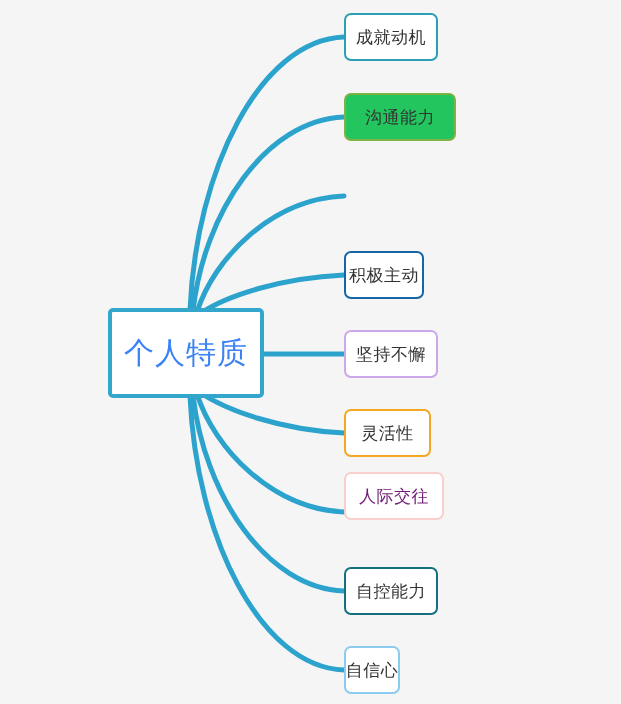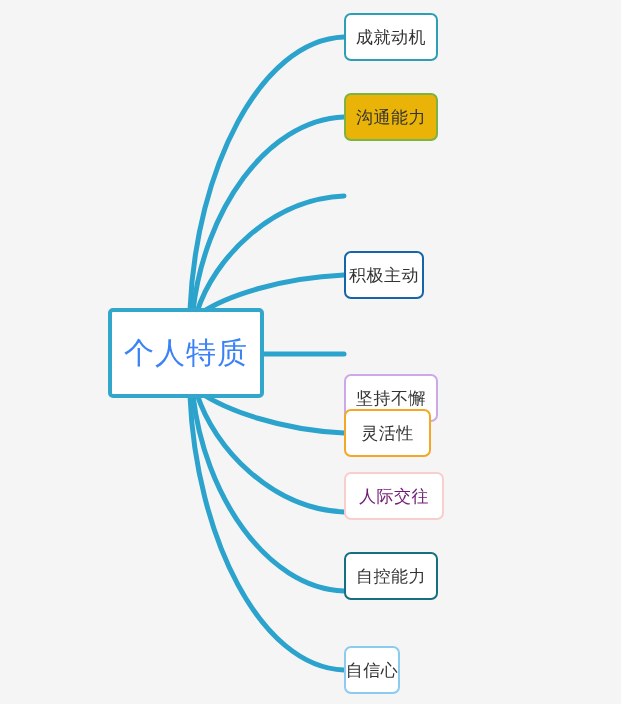--- a/index.html
+++ b/index.html
@@ -68,34 +68,34 @@
       <path d="M 190 396 C 196 536 260 667 344 670" fill="none" stroke="#2ba3cd" stroke-width="5" stroke-linecap="round"></path>
     </svg>
 
   <div class="node central" id="central-node" style="left: 108px; top: 308px; width: 156px; height: 90px; border-color: rgb(51, 166, 204); background: rgb(255, 255, 255); color: #3b82f6;">
     <span>个人特质</span>
   </div>
 
 <div class="node branch" style="left: 344px; top: 13px; width: 94px; height: 48px; border-color: rgb(44, 159, 181); background: rgb(255, 255, 255); color: rgb(51, 51, 51);">
       <span>成就动机</span>
     </div>
-    <div class="node branch" style="left: 344px; top: 93px; width: 94px; height: 48px; border-color: rgb(124, 179, 66); background: #eab308; color: rgb(51, 51, 51);">
+    <div class="node branch" style="left: 344px; top: 93px; width: 112px; height: 48px; border-color: rgb(124, 179, 66); background: #22c55e; color: rgb(51, 51, 51);">
       <span>沟通能力</span>
     </div>
     <div class="node branch" style="left: 344px; top: 251px; width: 80px; height: 48px; border-color: rgb(21, 101, 168); background: rgb(255, 255, 255); color: rgb(51, 51, 51);">
       <span>积极主动</span>
     </div>
-    <div class="node branch" style="left: 344px; top: 330px; width: 94px; height: 48px; border-color: rgb(205, 168, 232); background: rgb(255, 255, 255); color: rgb(51, 51, 51); margin-top: 44px;">
+    <div class="node branch" style="left: 344px; top: 330px; width: 94px; height: 48px; border-color: rgb(205, 168, 232); background: rgb(255, 255, 255); color: rgb(51, 51, 51);">
       <span>坚持不懈</span>
     </div>
     <div class="node branch" style="left: 344px; top: 409px; width: 87px; height: 48px; border-color: rgb(245, 166, 35); background: rgb(255, 255, 255); color: rgb(51, 51, 51);">
       <span>灵活性</span>
     </div>
     <div class="node branch" style="left: 344px; top: 472px; width: 100px; height: 48px; border-color: rgb(248, 207, 205); background: rgb(255, 255, 255); color: #701a75;">
       <span>人际交往</span>
     </div>
-    <div class="node branch" style="left: 344px; top: 552px; width: 94px; height: 48px; border-color: rgb(20, 112, 127); background: rgb(255, 255, 255); color: rgb(51, 51, 51);">
+    <div class="node branch" style="left: 344px; top: 567px; width: 94px; height: 48px; border-color: rgb(20, 112, 127); background: rgb(255, 255, 255); color: rgb(51, 51, 51);">
       <span>自控能力</span>
     </div>
     <div class="node branch" style="left: 344px; top: 646px; width: 56px; height: 48px; border-color: rgb(140, 203, 240); background: rgb(255, 255, 255); color: rgb(51, 51, 51);">
       <span>自信心</span>
     </div>
   </div>
 
 </body></html>

